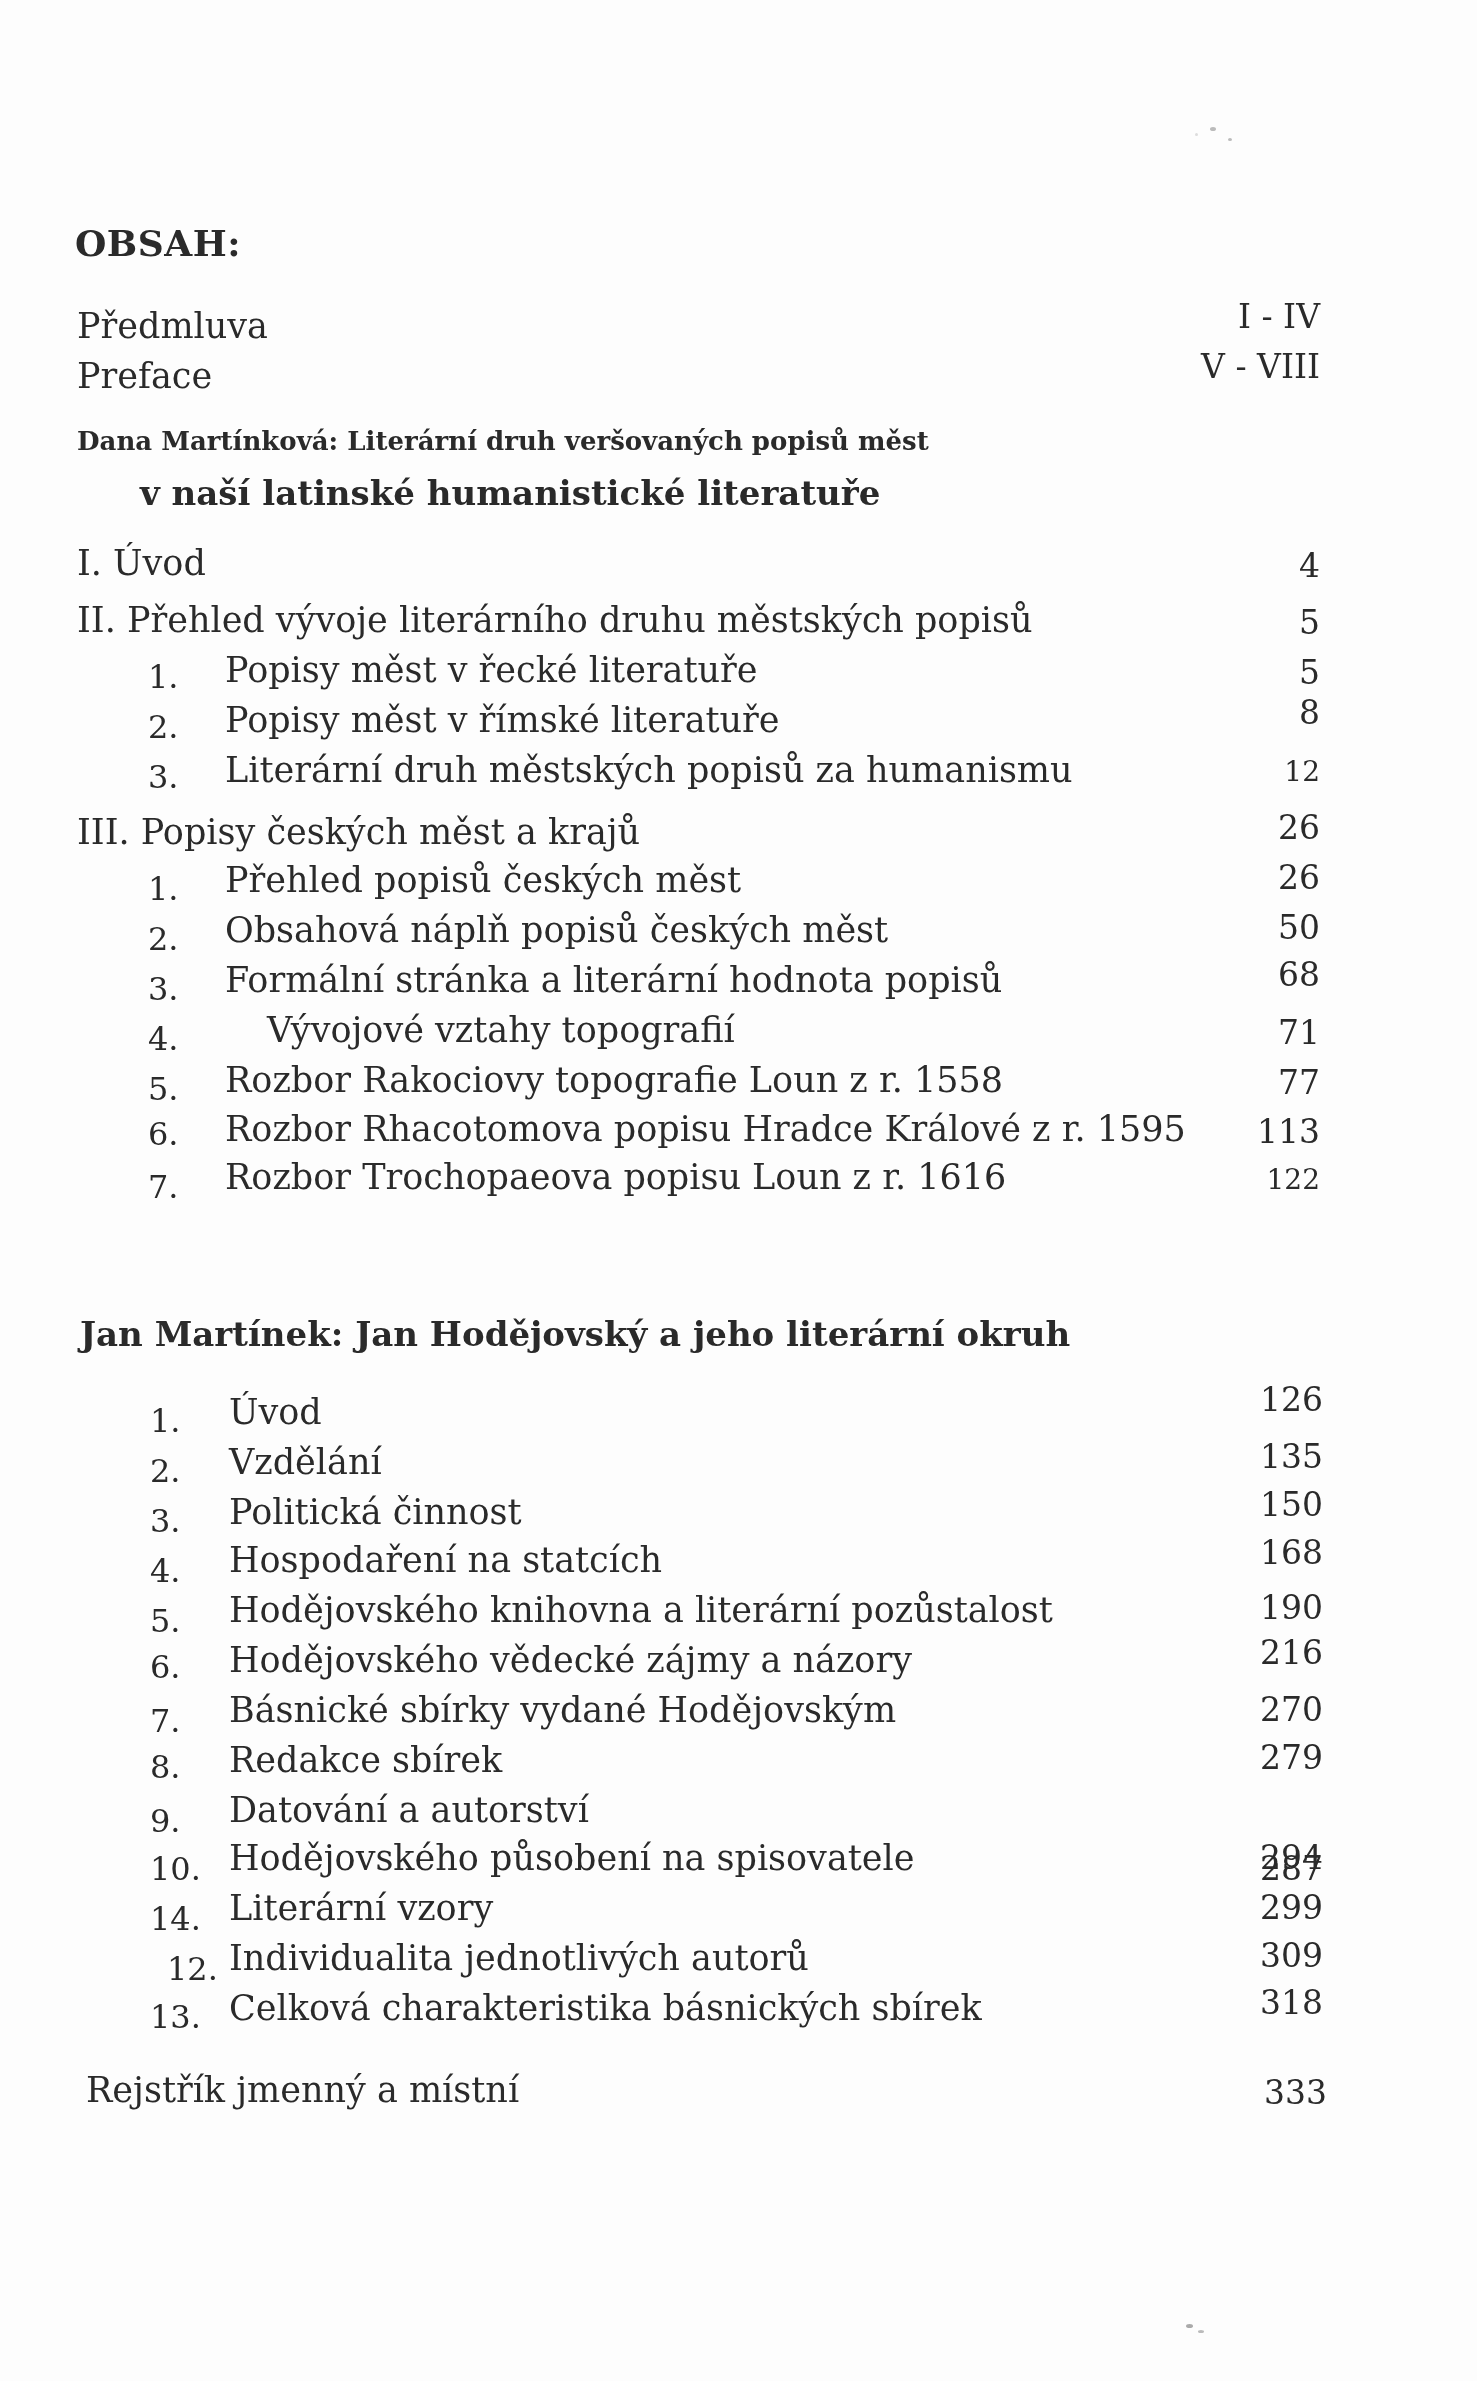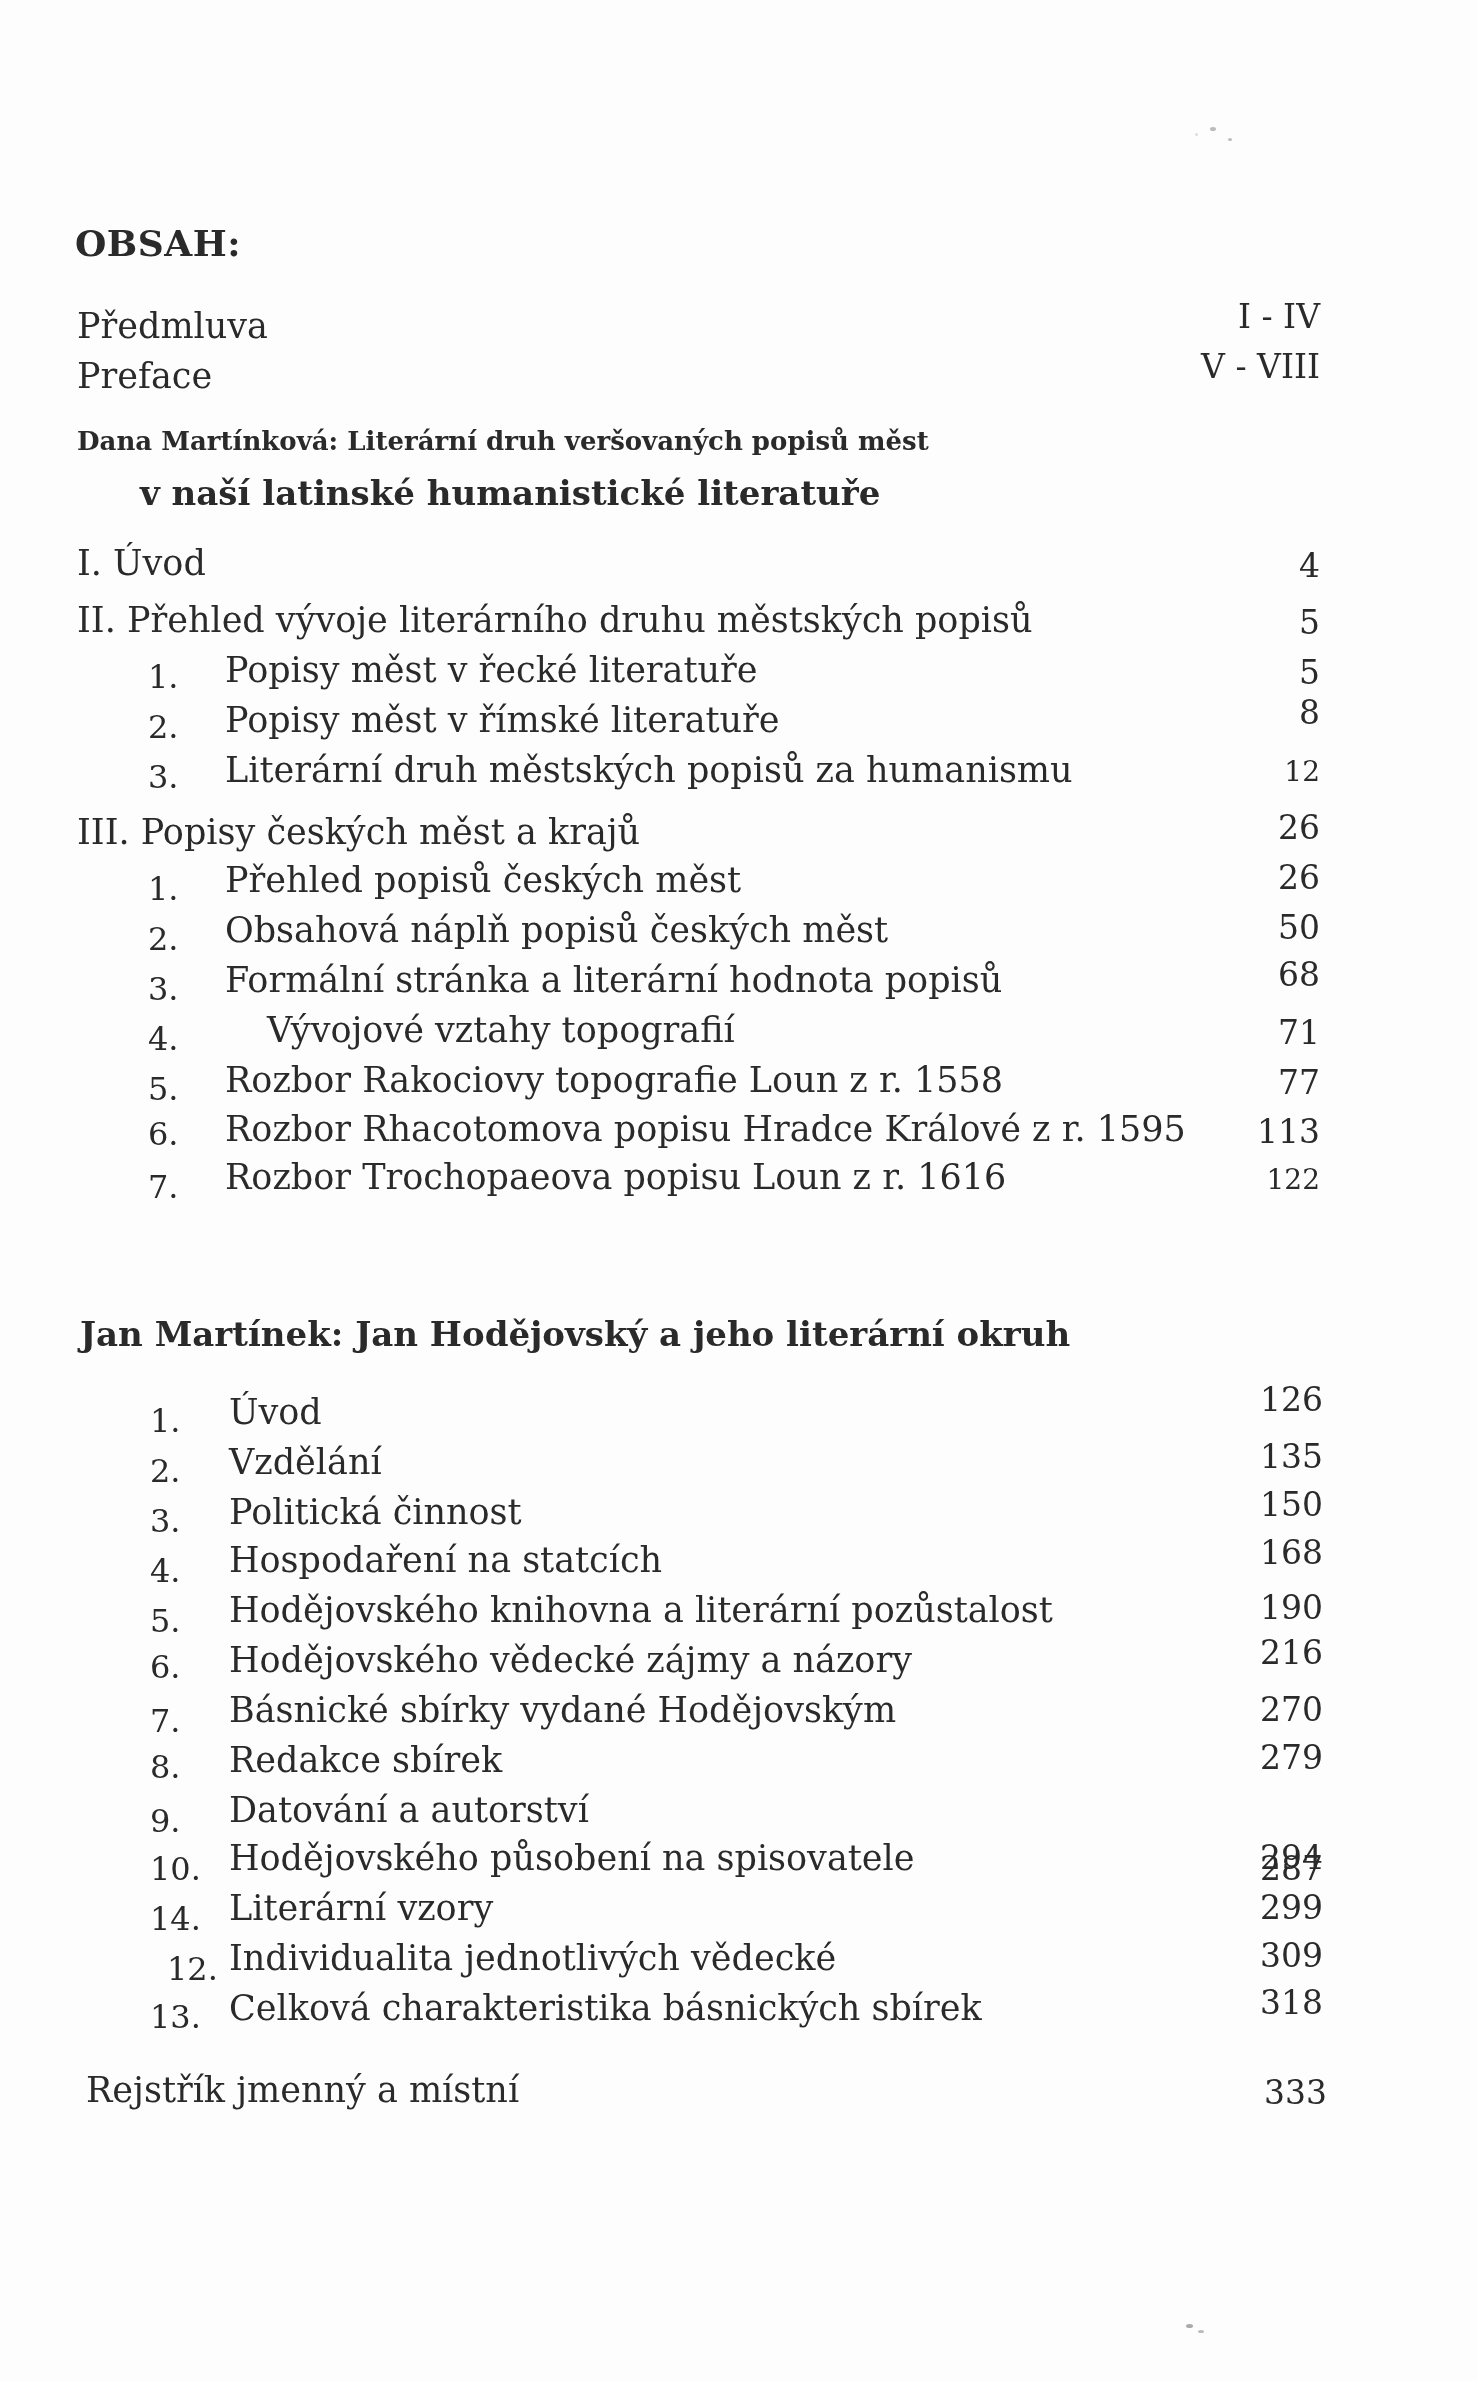--- a/index.html
+++ b/index.html
@@ -155,21 +155,21 @@
     <div class="abs line" style="left:229px; top:1841px;">Hodějovského působení na spisovatele</div>
     <div class="pg" style="top:1838px; right:154px;">294</div>
   </div>
   <div>
     <div class="num" style="left:150px; top:1900px;">14.</div>
     <div class="abs line" style="left:229px; top:1891px;">Literární vzory</div>
     <div class="pg" style="top:1888px; right:154px;">299</div>
   </div>
   <div>
     <div class="num" style="left:167px; top:1950px;">12.</div>
-    <div class="abs line" style="left:229px; top:1941px;">Individualita jednotlivých vědecké</div>
+    <div class="abs line" style="left:229px; top:1941px;">Individualita jednotlivých autorů</div>
     <div class="pg" style="top:1936px; right:154px;">309</div>
   </div>
   <div>
     <div class="num" style="left:150px; top:1998px;">13.</div>
     <div class="abs line" style="left:229px; top:1991px;">Celková charakteristika básnických sbírek</div>
     <div class="pg" style="top:1983px; right:154px;">318</div>
   </div>
 
   <div>
     <div class="abs line" style="left:86px; top:2073px;">Rejstřík jmenný a místní</div>

